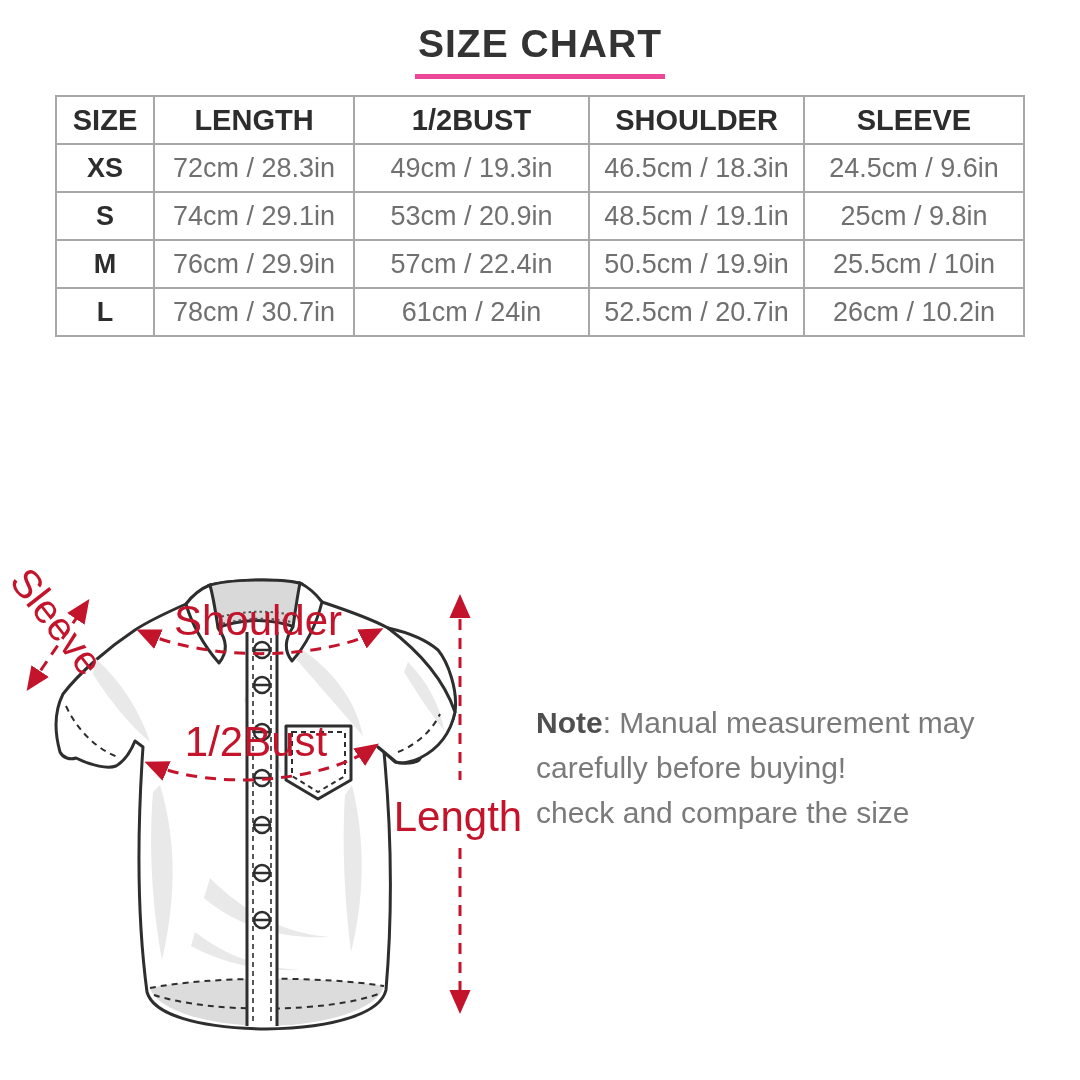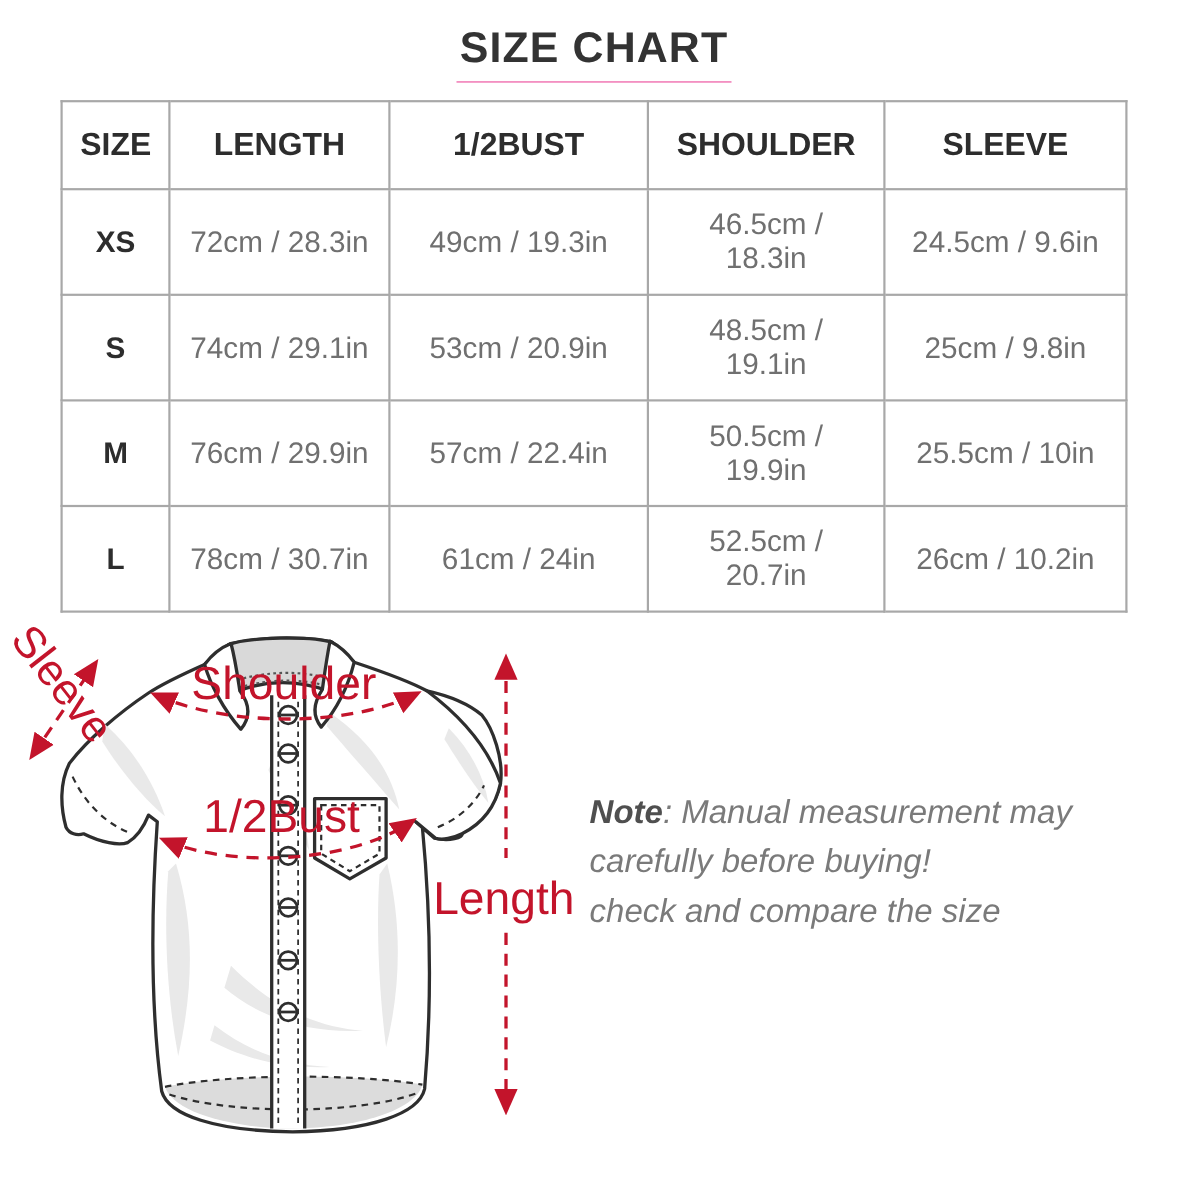--- a/index.html
+++ b/index.html
@@ -6,40 +6,40 @@
   html,body { margin:0; padding:0; }
   body {
     width:1080px; height:1080px; position:relative;
     background:#ffffff; overflow:hidden;
     font-family:"Liberation Sans", sans-serif;
   }
   
   .title-wrap { text-align:center; padding-top:22px; }
   .page-title {
     display:inline-block; font-size:39px; font-weight:bold; color:#333;
-    letter-spacing:1px; border-bottom:1px solid #ec4899; padding:0 3px 8px 3px;
+    letter-spacing:1px; border-bottom:5px solid #ec4899; padding:0 3px 8px 3px;
   }
   
   table.size-table {
     width:968px; margin:16px auto 0 auto;
     border-collapse:collapse; table-layout:fixed;
   }
   .size-table th, .size-table td {
     border:2px solid #a8a8a8; text-align:center; vertical-align:middle;
-    height:46px; padding:16px;
+    height:46px; padding:0;
   }
   .size-table th { font-size:29px; font-weight:bold; color:#2d2d2d; }
   .size-table td { font-size:27px; font-weight:normal; color:#707070; }
   .size-table td.size-cell { font-weight:bold; color:#2d2d2d; font-size:27px; }
   
   .bottom { position:absolute; left:0; top:540px; width:1080px; height:540px; }
   svg.shirt { position:absolute; left:0; top:0; }
   .note {
-    position:absolute; left:536px; top:176px; width:500px;
-    font-size:30px; line-height:45px; color:#7a7a7a; white-space:nowrap;font-style:italic;
+    position:absolute; left:536px; top:160px; width:500px;
+    font-size:30px; line-height:45px; color:#7a7a7a; white-space:nowrap;
   }
   .note b { color:#4f4f4f; font-weight:bold; }
   
   .outline { fill:#ffffff; stroke:#2e2e2e; stroke-width:3; stroke-linejoin:round; stroke-linecap:round; }
   .thin-dash { fill:none; stroke:#2e2e2e; stroke-width:2; stroke-dasharray:6 5; }
   .wrinkle { fill:#e9e9e9; stroke:none; }
   .red-stroke { fill:none; stroke:var(--accent); stroke-width:3; stroke-dasharray:11 8; }
   .red-fill { fill:var(--accent); }
   .red-text { fill:var(--accent); font-family:"Liberation Sans", sans-serif; }
 </style>

